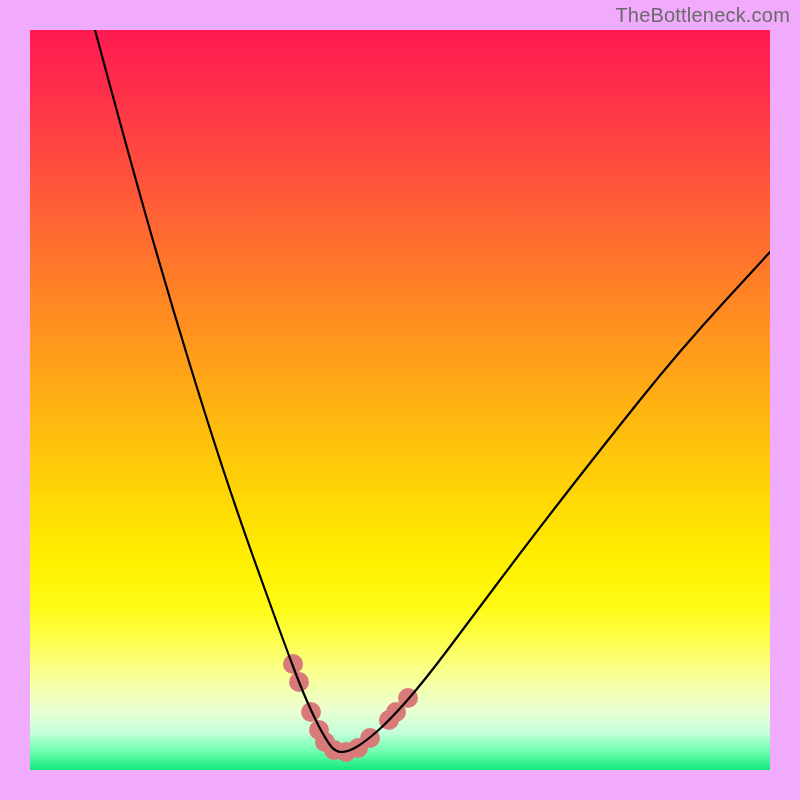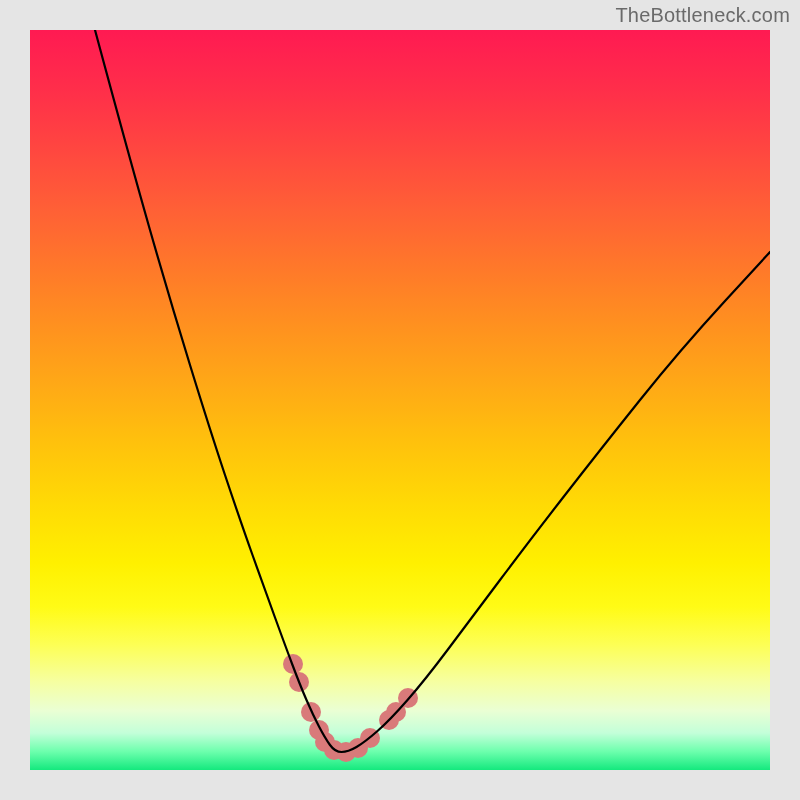--- a/index.html
+++ b/index.html
@@ -1,21 +1,21 @@
 <!DOCTYPE html>
 <html><head>
 <meta charset="utf-8">
 <style>
   * { margin: 0; padding: 0; box-sizing: border-box; }
   html, body { width: 800px; height: 800px; overflow: hidden; background: #000; }
   .frame {
     position: absolute;
     left: 0; top: 0;
     width: 800px; height: 800px;
-    background: #e5e5e5;
+    background: #f0abfc;
   }
   .plot {
     position: absolute;
     left: 30px;
     top: 30px;
     width: 740px;
     height: 740px;
     overflow: hidden;
   }
   .gradient {

